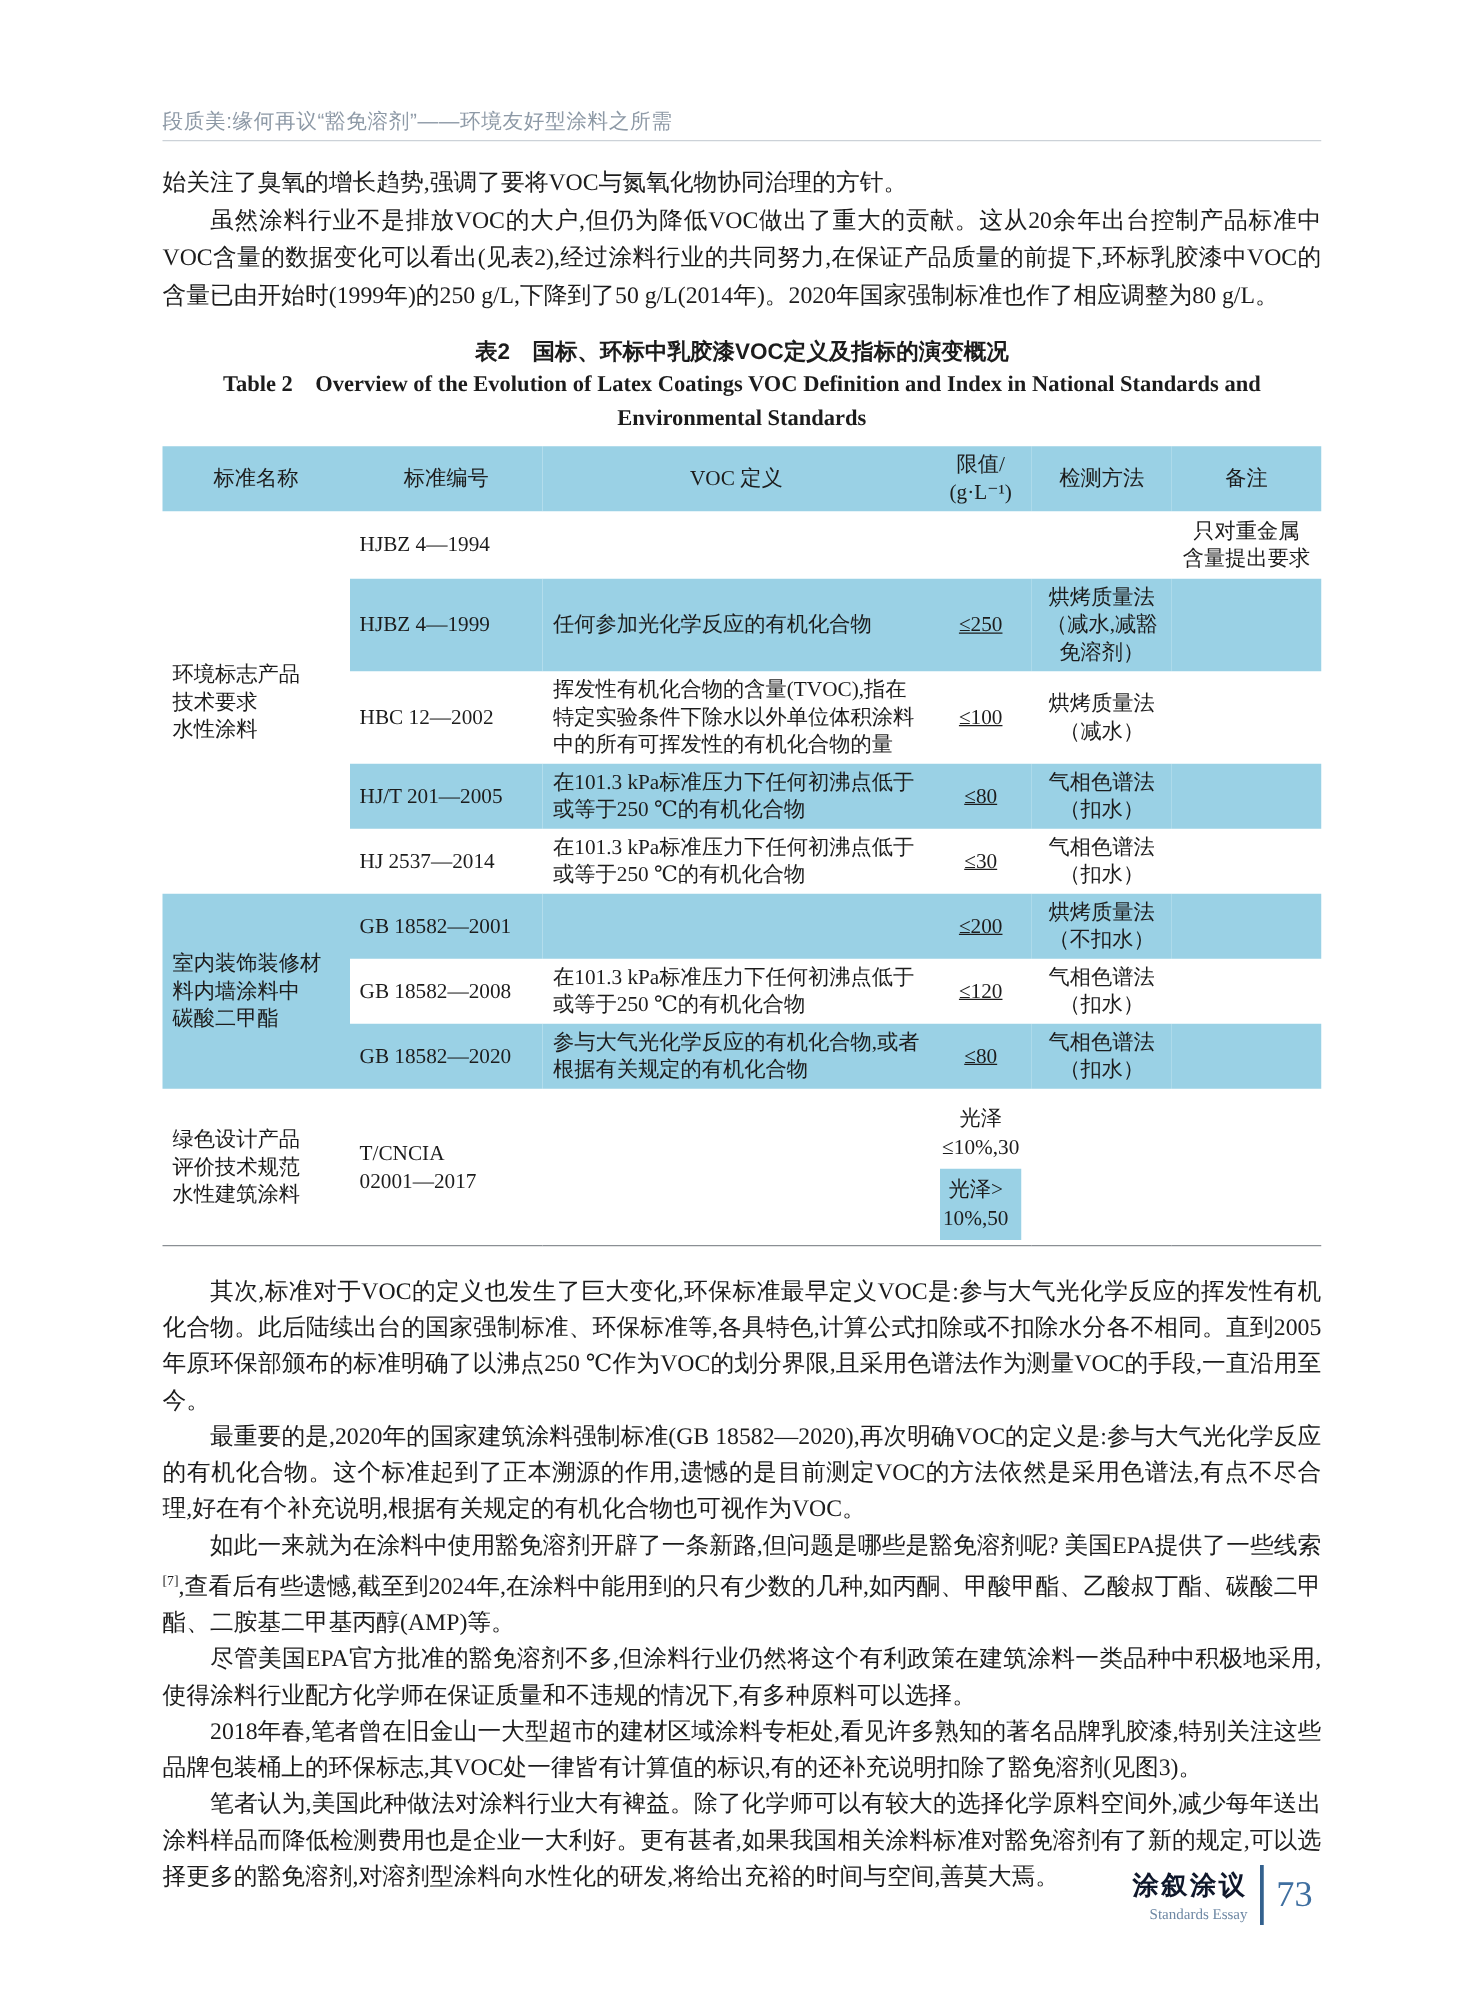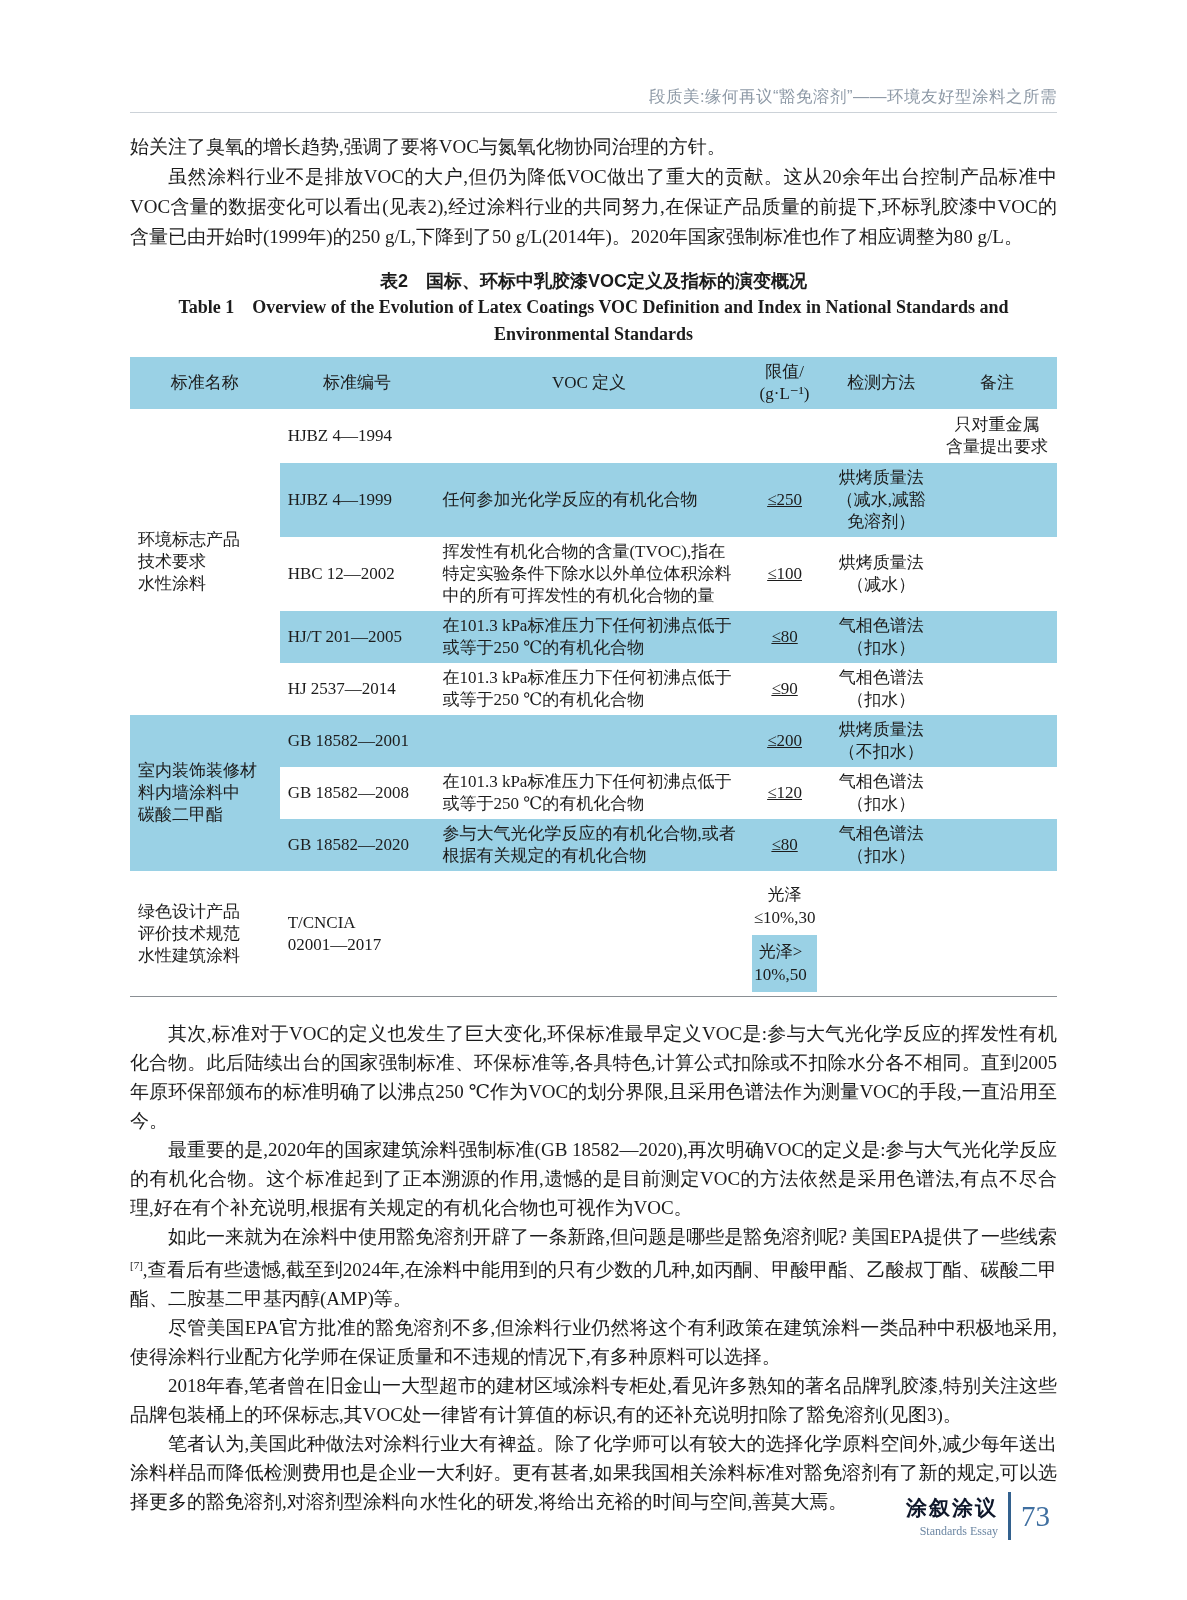--- a/index.html
+++ b/index.html
@@ -9,21 +9,21 @@
     width: 1187px;
     height: 1600px;
     background: #ffffff;
     font-family: "Liberation Serif", "DejaVu Serif", serif;
     color: #1c1c1c;
     overflow: hidden;
   }
   .running-header {
     position: absolute;
     top: 86px; left: 130px; width: 927px;
-    text-align: right;
+    text-align: left;
     font-family: "Liberation Sans", "DejaVu Sans", sans-serif;
     font-size: 16.5px;
     color: #8d99a6;
     letter-spacing: 0.5px;
   }
   .header-rule {
     position: absolute;
     top: 112px; left: 130px; width: 927px;
     border-top: 1.5px solid #ccd2d8;
   }
@@ -139,21 +139,21 @@
 
   <div class="running-header">段质美:缘何再议“豁免溶剂”——环境友好型涂料之所需</div>
   <div class="header-rule"></div>
 
   <div class="content">
 
     <p class="para">始关注了臭氧的增长趋势,强调了要将VOC与氮氧化物协同治理的方针。</p>
     <p class="para indent">虽然涂料行业不是排放VOC的大户,但仍为降低VOC做出了重大的贡献。这从20余年出台控制产品标准中VOC含量的数据变化可以看出(见表2),经过涂料行业的共同努力,在保证产品质量的前提下,环标乳胶漆中VOC的含量已由开始时(1999年)的250 g/L,下降到了50 g/L(2014年)。2020年国家强制标准也作了相应调整为80 g/L。</p>
 
     <div class="caption-zh">表2　国标、环标中乳胶漆VOC定义及指标的演变概况</div>
-    <div class="caption-en">Table 1　Overview of the Evolution of Latex Coatings VOC Definition and Index in National Standards and</div>
+    <div class="caption-en">Table 2　Overview of the Evolution of Latex Coatings VOC Definition and Index in National Standards and</div>
     <div class="caption-en">Environmental Standards</div>
 
     <table class="voc">
       <colgroup>
         <col style="width:150px">
         <col style="width:155px">
         <col style="width:310px">
         <col style="width:80px">
         <col style="width:112px">
         <col style="width:120px">
@@ -202,21 +202,21 @@
           <td class="c-code shaded">HJ/T 201—2005</td>
           <td class="c-def shaded">在101.3 kPa标准压力下任何初沸点低于或等于250 ℃的有机化合物</td>
           <td class="c-limit shaded">≤80</td>
           <td class="c-method shaded">气相色谱法
 （扣水）</td>
           <td class="c-note shaded"></td>
         </tr>
         <tr class="r5">
           <td class="c-code">HJ 2537—2014</td>
           <td class="c-def">在101.3 kPa标准压力下任何初沸点低于或等于250 ℃的有机化合物</td>
-          <td class="c-limit">≤90</td>
+          <td class="c-limit">≤30</td>
           <td class="c-method">气相色谱法
 （扣水）</td>
           <td class="c-note"></td>
         </tr>
         <tr class="r6">
           <td class="group-label shaded" rowspan="3">室内装饰装修材
 料内墙涂料中
 碳酸二甲酯</td>
           <td class="c-code shaded">GB 18582—2001</td>
           <td class="c-def shaded"></td>

